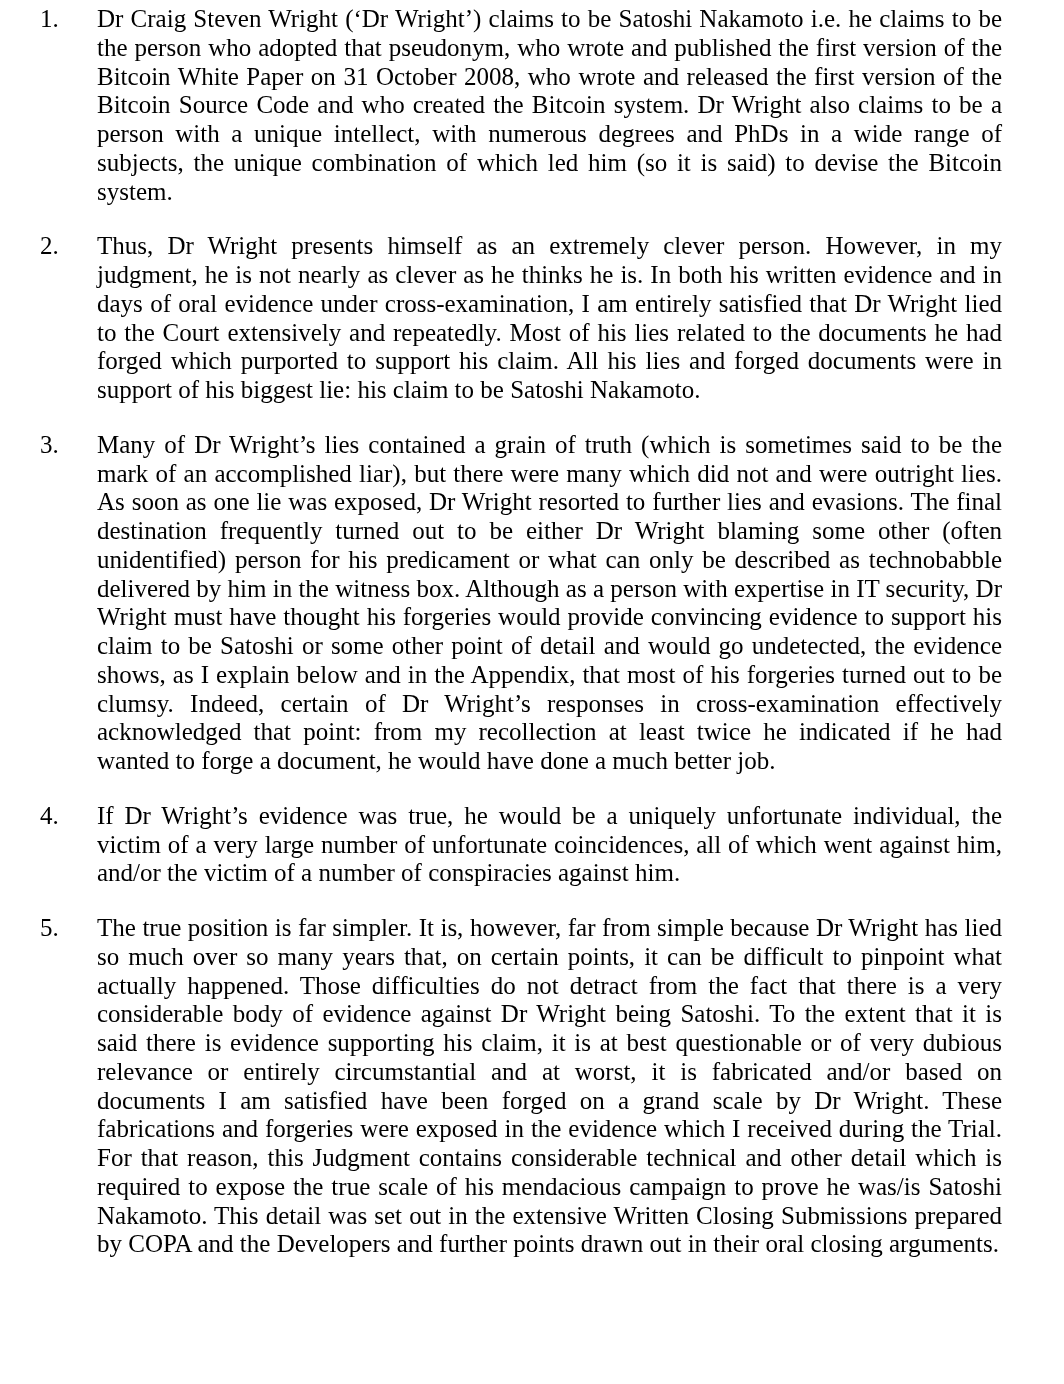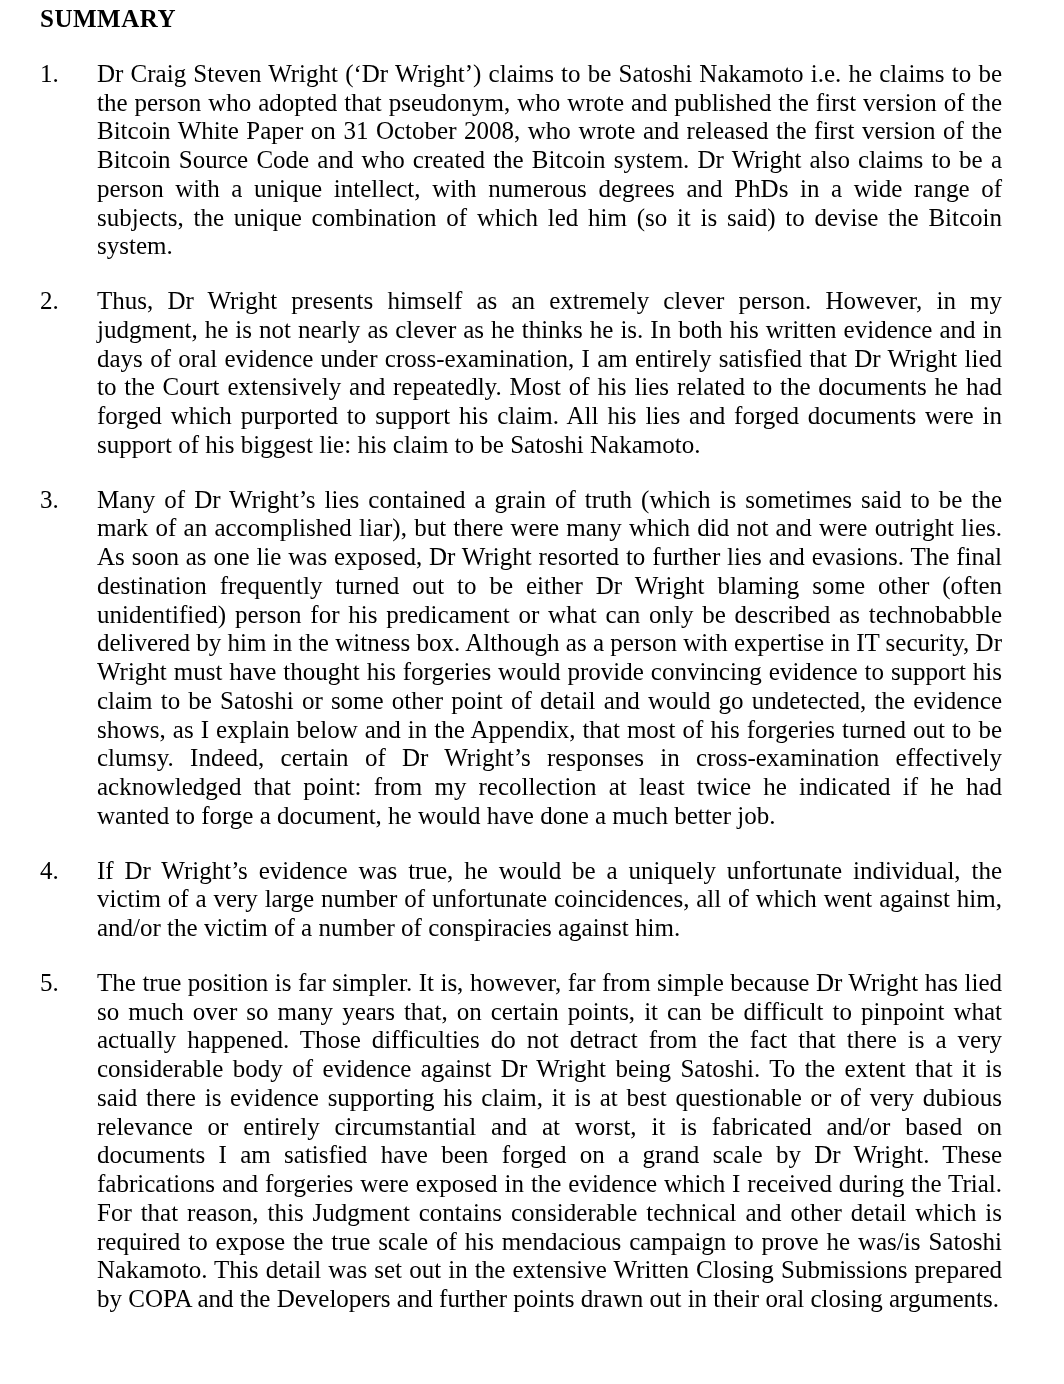--- a/index.html
+++ b/index.html
@@ -43,21 +43,20 @@
     text-align: justify;
     text-justify: inter-word;
     hyphens: none;
   }
 </style>
 </head>
 <body>
 
 <div class="page">
 
-  <div class="heading">SUMMARY</div>
 
   <div class="para">
     <div class="para-num">1.</div>
     <div class="para-text">Dr Craig Steven Wright (‘Dr Wright’) claims to be Satoshi Nakamoto i.e. he claims to be the person who adopted that pseudonym, who wrote and published the first version of the Bitcoin White Paper on 31 October 2008, who wrote and released the first version of the Bitcoin Source Code and who created the Bitcoin system.  Dr Wright also claims to be a person with a unique intellect, with numerous degrees and PhDs in a wide range of subjects, the unique combination of which led him (so it is said) to devise the Bitcoin system.</div>
   </div>
 
   <div class="para">
     <div class="para-num">2.</div>
     <div class="para-text">Thus, Dr Wright presents himself as an extremely clever person.  However, in my judgment, he is not nearly as clever as he thinks he is. In both his written evidence and in days of oral evidence under cross-examination, I am entirely satisfied that Dr Wright lied to the Court extensively and repeatedly. Most of his lies related to the documents he had forged which purported to support his claim. All his lies and forged documents were in support of his biggest lie: his claim to be Satoshi Nakamoto.</div>
   </div>

